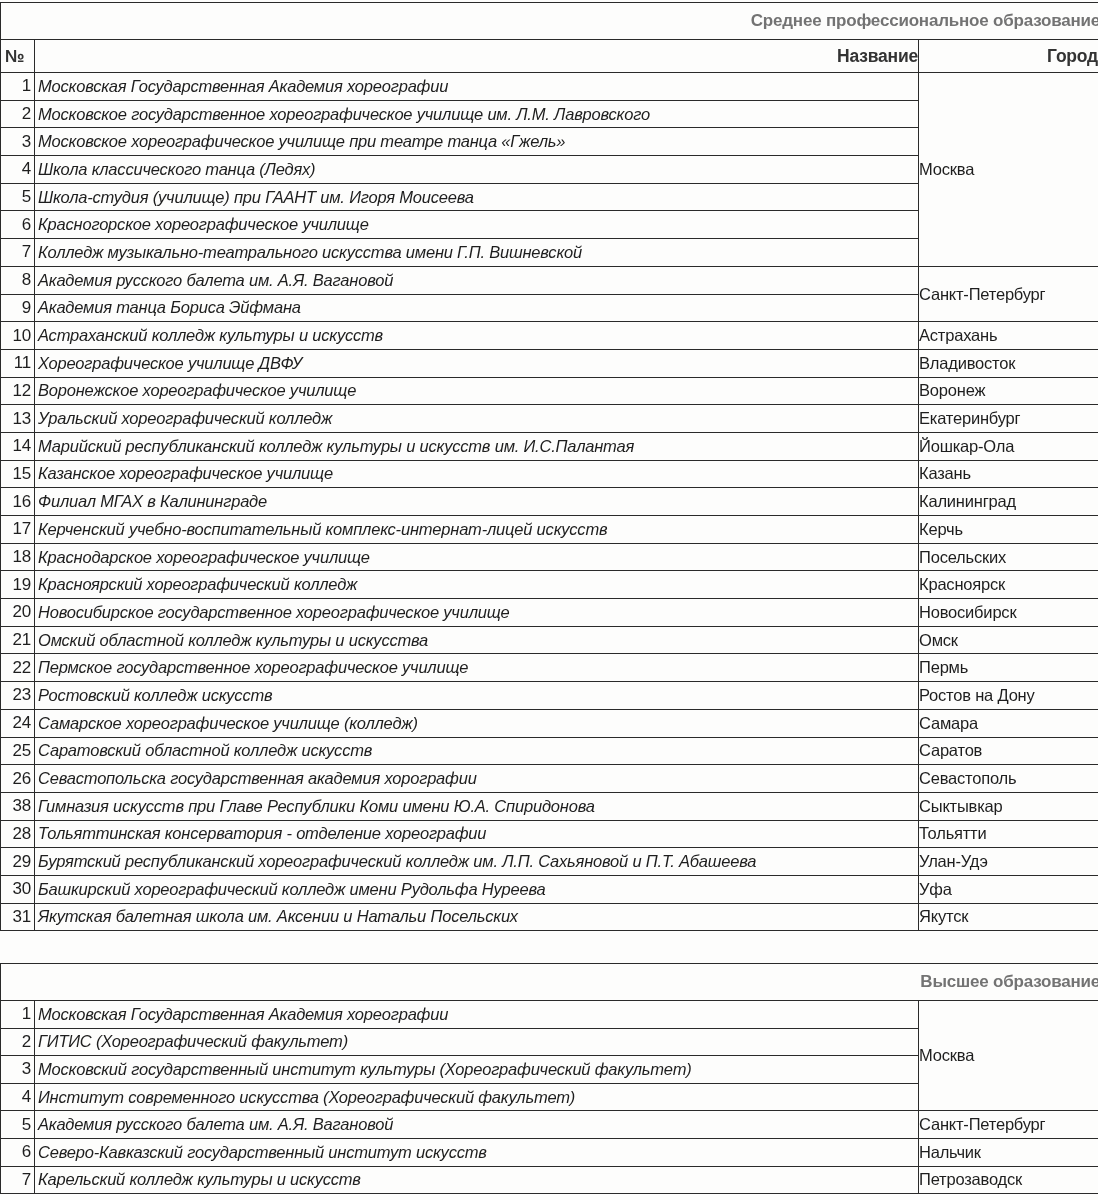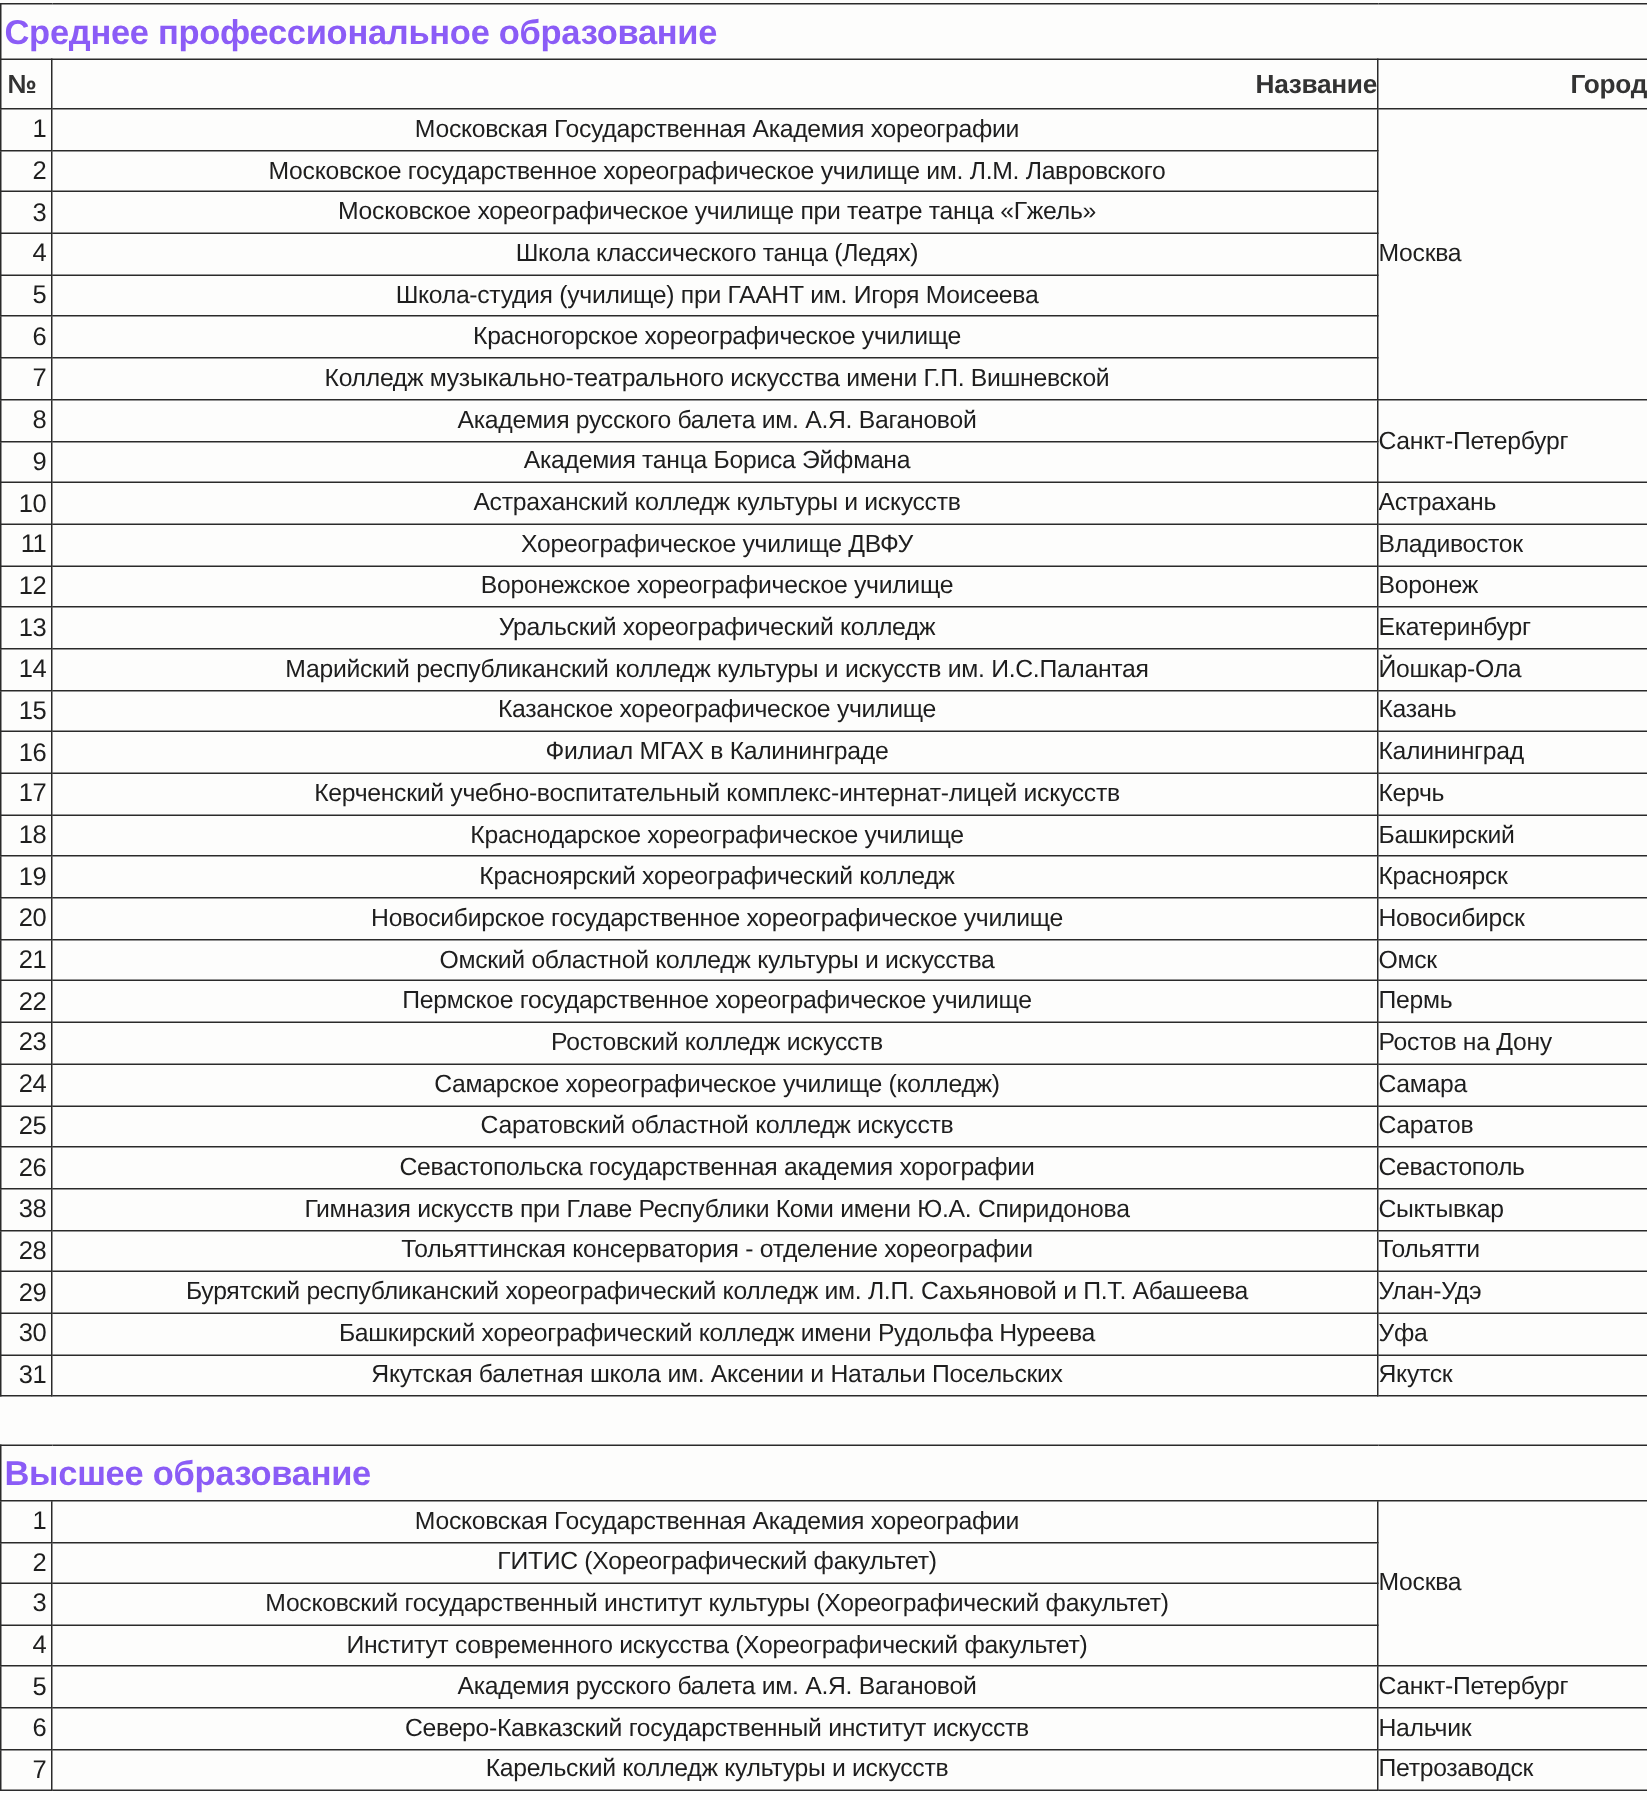--- a/index.html
+++ b/index.html
@@ -28,45 +28,46 @@
     overflow: hidden;
   }
   #t1 { top: 2px; }
   #t2 { top: 963px; }
   col.c-num { width: 34px; }
   col.c-name { width: 884px; }
   col.c-city { width: 180px; }
 
   .title-cell {
     height: 36px;
-    text-align: left;
+    text-align: right;
     font-weight: bold;
-    font-size: 23px;
-    color: #8b5cf6;
+    font-size: 17px;
+    color: #737373;
     border-left: 1.6px solid #2a2a2a;
     border-right: 1.6px solid #2a2a2a;
   }
   .title-cell span { position: relative; left: 2px; }
   .head-cell {
     height: 32px;
     font-weight: bold;
     font-size: 17.5px;
     text-align: right;
     color: #333;
   }
   .num-head { text-align: left; padding-left: 4px !important; }
   tr.row td { height: 26.7px; }
   td.num {
     text-align: right;
     padding-right: 3px !important;
     font-size: 17px;
   }
   td.name {
-    text-align: center;
+    text-align: left;
     padding-left: 3px !important;
+    font-style: italic;
   }
   td.city {
     text-align: left;
     font-size: 16.5px;
   }
   #t2 tr.row td { height: 26.6px; }
 </style>
 </head>
 <body>
 
@@ -161,21 +162,21 @@
         <td class="city" rowspan="1">Калининград</td>
       </tr>
       <tr class="row">
         <td class="num">17</td>
         <td class="name">Керченский учебно-воспитательный комплекс-интернат-лицей искусств</td>
         <td class="city" rowspan="1">Керчь</td>
       </tr>
       <tr class="row">
         <td class="num">18</td>
         <td class="name">Краснодарское хореографическое училище</td>
-        <td class="city" rowspan="1">Башкирский</td>
+        <td class="city" rowspan="1">Посельских</td>
       </tr>
       <tr class="row">
         <td class="num">19</td>
         <td class="name">Красноярский хореографический колледж</td>
         <td class="city" rowspan="1">Красноярск</td>
       </tr>
       <tr class="row">
         <td class="num">20</td>
         <td class="name">Новосибирское государственное хореографическое училище</td>
         <td class="city" rowspan="1">Новосибирск</td>

